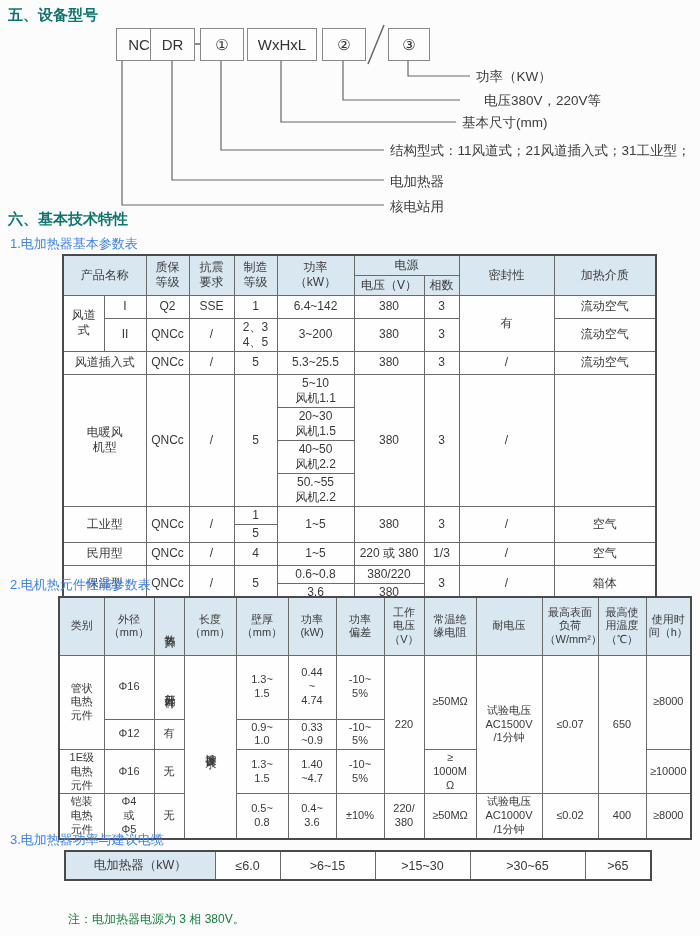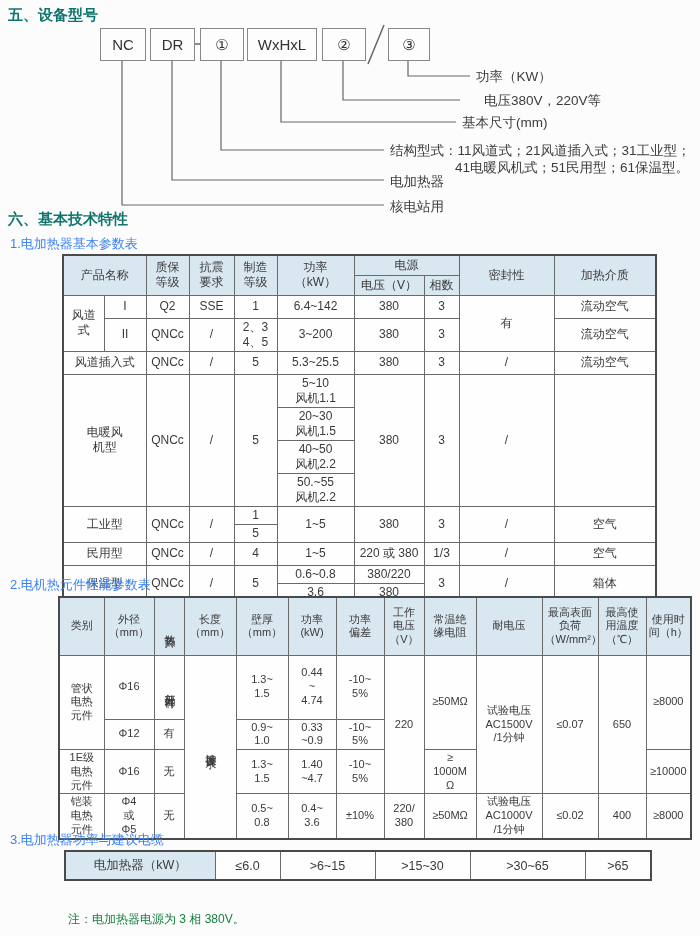--- a/index.html
+++ b/index.html
@@ -49,32 +49,31 @@
 
     <polyline points="281,60 281,122 456,122" fill="none" stroke="#666" stroke-width="1.2"></polyline>
 
     <polyline points="221,60 221,150 384,150" fill="none" stroke="#666" stroke-width="1.2"></polyline>
 
     <polyline points="172,60 172,180 384,180" fill="none" stroke="#666" stroke-width="1.2"></polyline>
 
     <polyline points="122,60 122,205 384,205" fill="none" stroke="#666" stroke-width="1.2"></polyline>
   </svg>
 
-  <div class="dbox" style="left:100px;top:28px;width:44px;">NC</div>
+  <div class="dbox" style="left:116px;top:28px;width:44px;">NC</div>
   <div class="dbox" style="left:150px;top:28px;width:43px;">DR</div>
   <div class="dbox" style="left:200px;top:28px;width:42px;">①</div>
   <div class="dbox" style="left:247px;top:28px;width:68px;">WxHxL</div>
   <div class="dbox" style="left:322px;top:28px;width:42px;">②</div>
   <div class="dbox" style="left:388px;top:28px;width:40px;">③</div>
 
   <div class="dlabel" style="left:476px;top:68px;">功率（KW）</div>
   <div class="dlabel" style="left:484px;top:92px;">电压380V，220V等</div>
   <div class="dlabel" style="left:462px;top:114px;">基本尺寸(mm)</div>
   <div class="dlabel" style="left:390px;top:142px;">结构型式：11风道式；21风道插入式；31工业型；</div>
-  <div class="dlabel" style="left:455px;top:159px;">41电暖风机式；51民用型；61保温型。</div>
   <div class="dlabel" style="left:390px;top:173px;">电加热器</div>
   <div class="dlabel" style="left:390px;top:198px;">核电站用</div>
 </div>
 
 <div class="abs sec-title" style="left:8px;top:210px;">六、基本技术特性</div>
 <div class="abs caption" style="left:10px;top:235px;">1.电加热器基本参数表</div>
 
 <table class="abs t1" style="left:62px;top:254px;width:593px;">
   <colgroup>
     <col style="width:41px">

